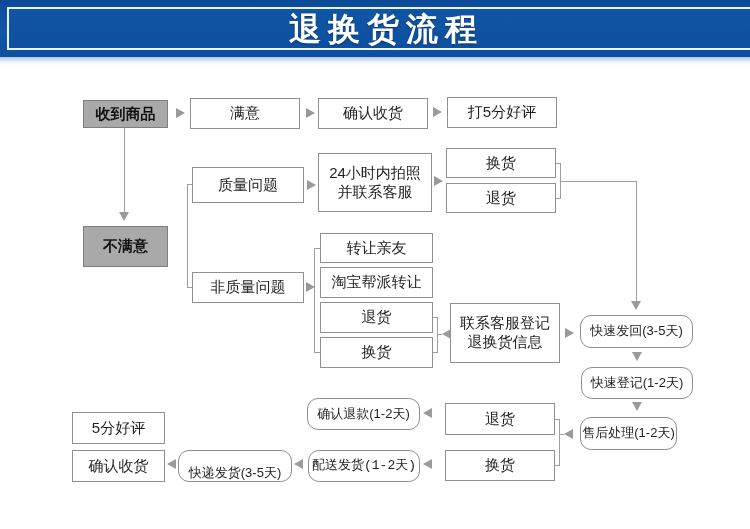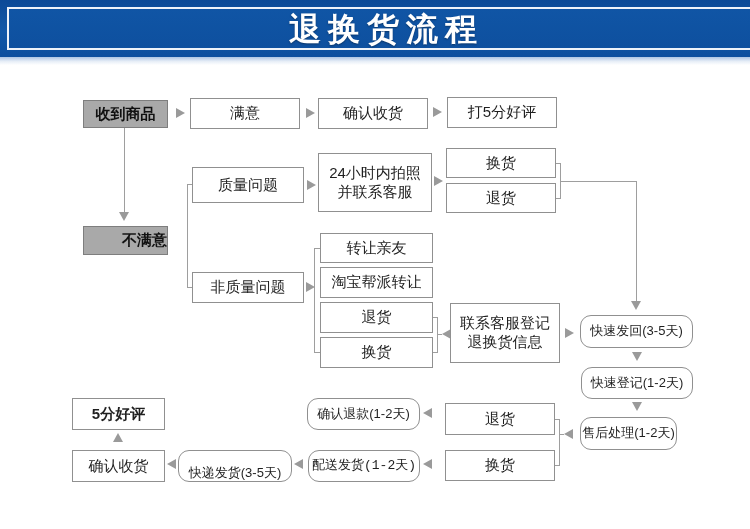--- a/index.html
+++ b/index.html
@@ -114,21 +114,21 @@
       <div class="box" style="left: 318px; top: 88px; width: 114px; height: 59px;">
         <span>24小时内拍照</span>
         <span>并联系客服</span>
       </div>
       <div class="box" style="left: 446px; top: 83px; width: 110px; height: 30px;">
         <span>换货</span>
       </div>
       <div class="box" style="left: 446px; top: 118px; width: 110px; height: 30px;">
         <span>退货</span>
       </div>
-      <div class="box gray" style="left: 83px; top: 161px; width: 85px; height: 29px; align-items: flex-end;">
+      <div class="box gray" style="left: 83px; top: 161px; width: 85px; height: 41px;">
         <span>不满意</span>
       </div>
       <div class="box" style="left: 192px; top: 207px; width: 112px; height: 31px;">
         <span>非质量问题</span>
       </div>
       <div class="box" style="left: 320px; top: 202px; width: 113px; height: 31px;">
         <span>淘宝帮派转让</span>
       </div>
       <div class="box" style="left: 320px; top: 168px; width: 113px; height: 30px;">
         <span>转让亲友</span>
@@ -145,21 +145,21 @@
       </div>
       <div class="box long" style="left: 580px; top: 250px; width: 113px; height: 33px;">
         <span>快速发回(3-5天)</span>
       </div>
       <div class="box long" style="left: 581px; top: 302px; width: 112px; height: 32px;">
         <span>快速登记(1-2天)</span>
       </div>
       <div class="box long" style="left: 580px; top: 352px; width: 97px; height: 33px;">
         <span>售后处理(1-2天)</span>
       </div>
-      <div class="box" style="left: 72px; top: 333px; width: 93px; height: 32px; font-weight: bold;">
+      <div class="box" style="left: 72px; top: 347px; width: 93px; height: 32px;">
         <span>5分好评</span>
       </div>
       <div class="box" style="left: 72px; top: 385px; width: 93px; height: 32px;">
         <span>确认收货</span>
       </div>
       <div class="box long" style="left: 178px; top: 385px; width: 114px; height: 32px; justify-content: flex-end;">
         <span>快递发货(3-5天)</span>
       </div>
       <div class="box long" style="left: 308px; top: 385px; width: 112px; height: 32px; font-family: Liberation Mono, monospace;">
         <span>配送发货(1-2天)</span>

